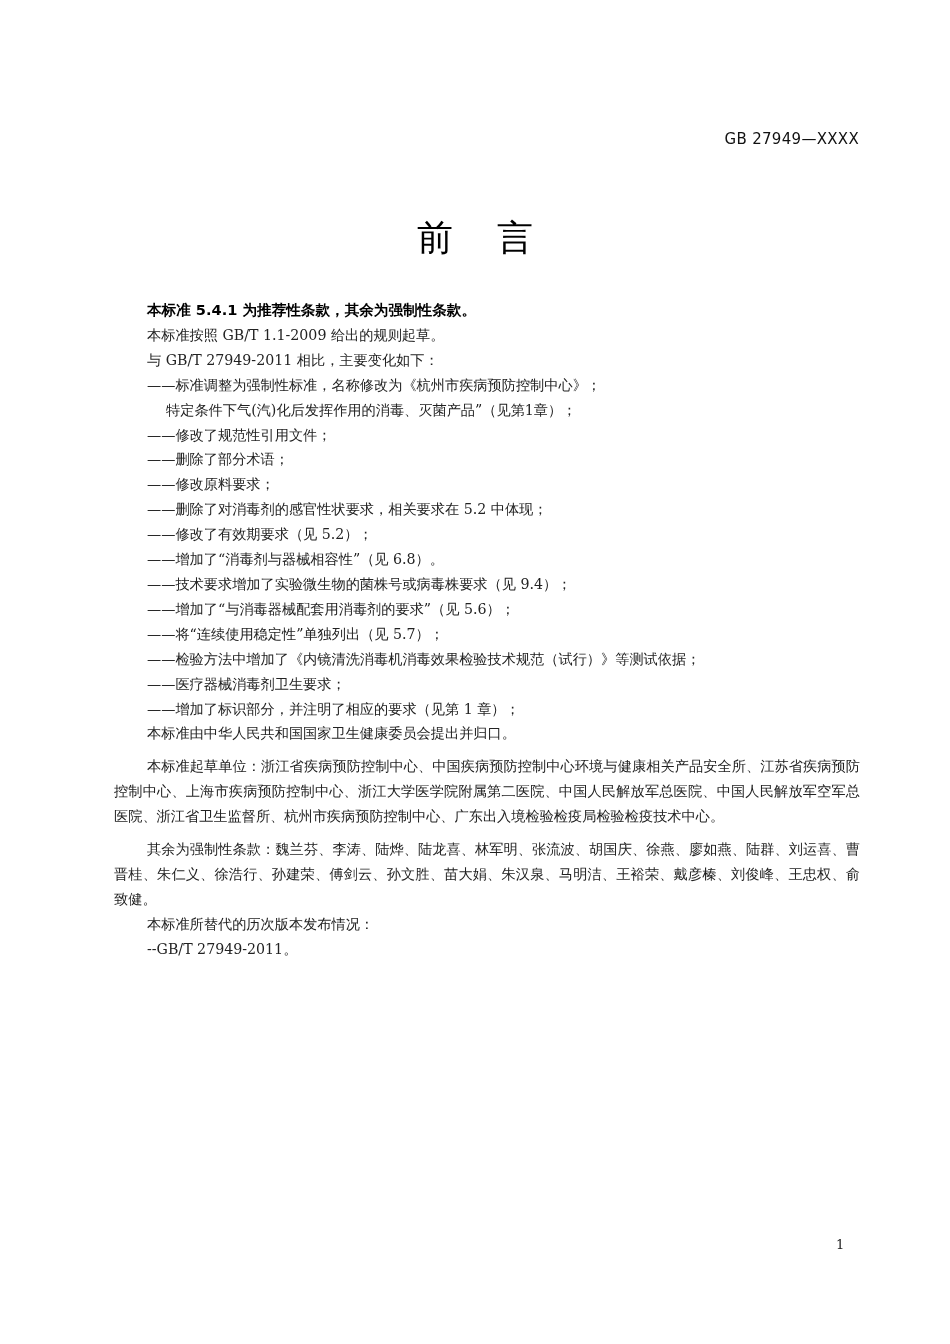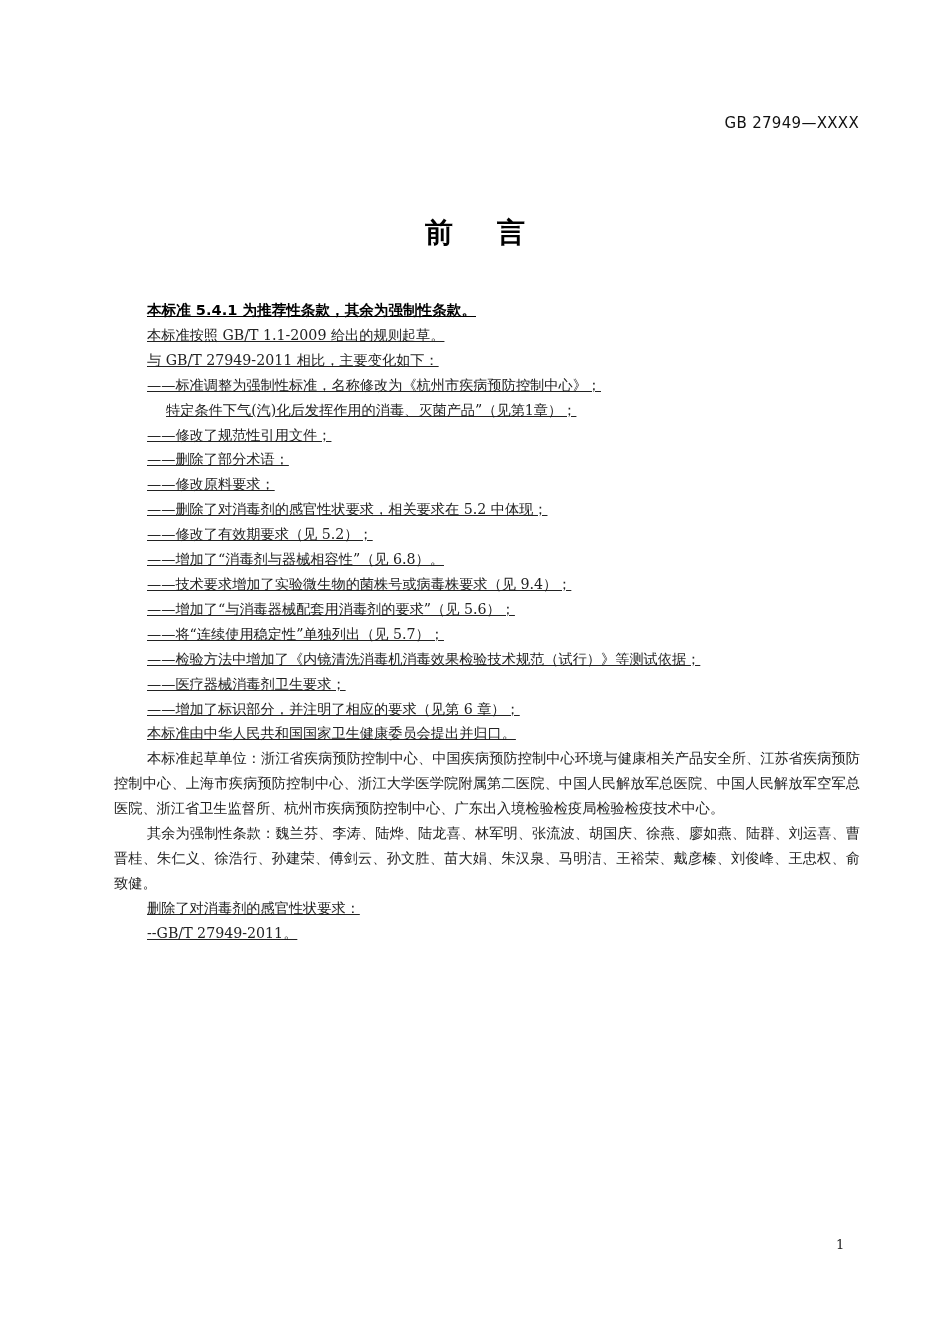--- a/index.html
+++ b/index.html
@@ -1,27 +1,27 @@
 <!DOCTYPE html>
 <html><head>
 <meta charset="utf-8">
 <style>
   html, body { margin: 0; padding: 0; background: #ffffff; }
   body { width: 950px; height: 1344px; position: relative; overflow: hidden; color: #111; }
   .page { position: absolute; left: 0; top: 0; width: 950px; height: 1344px; background: #fff; }
-  .std-number { position: absolute; top: 114px; right: 91px; font-family: "DejaVu Sans", sans-serif; font-size: 15px; letter-spacing: 0.3px; color: #111; margin-left: 19px; }
-  .title { position: absolute; top: 214px; left: 0; width: 950px; text-align: center; font-family: "DejaVu Sans", sans-serif; font-weight: bold; font-size: 28px; letter-spacing: 0; color: #000; }
+  .std-number { position: absolute; top: 130px; right: 91px; font-family: "DejaVu Sans", sans-serif; font-size: 15px; letter-spacing: 0.3px; color: #111; margin-left: 19px; }
+  .title { position: absolute; top: 214px; left: 0; width: 950px; text-align: center; font-family: "DejaVu Sans", sans-serif; font-weight: normal; font-size: 36px; letter-spacing: 0; color: #000; }
   .title .ch1 { display: inline-block; margin-right: 44px; }
   .content { position: absolute; top: 298px; left: 114px; width: 746px; font-family: "DejaVu Serif", serif; font-size: 14.2px; line-height: 24.9px; color: #222; }
-  .line { white-space: nowrap; text-decoration: underline; }
+  .line { white-space: nowrap; }
   .bold-line { font-family: "DejaVu Sans", sans-serif; font-weight: bold; font-size: 14.6px; color: #000; padding-left: 33px; }
   .indent { padding-left: 33px; }
   .dash { padding-left: 33px; }
   .dash-cont { padding-left: 52px; }
-  .para { text-indent: 33px; text-align: justify; white-space: normal; }
+  .para { text-indent: 33px; text-align: justify; white-space: normal; margin-top: 8px; }
   .page-num { position: absolute; top: 1237px; left: 836px; font-family: "DejaVu Serif", serif; font-size: 13px; color: #222; }
 </style>
 </head>
 <body>
 
 <div class="page">
 
   <div class="std-number">GB 27949—XXXX</div>
 
   <div class="title">
@@ -40,24 +40,24 @@
       <div class="line dash">——删除了部分术语；</div>
       <div class="line dash">——修改原料要求；</div>
       <div class="line dash">——删除了对消毒剂的感官性状要求，相关要求在 5.2 中体现；</div>
       <div class="line dash">——修改了有效期要求（见 5.2）；</div>
       <div class="line dash">——增加了“消毒剂与器械相容性”（见 6.8）。</div>
       <div class="line dash">——技术要求增加了实验微生物的菌株号或病毒株要求（见 9.4）；</div>
       <div class="line dash">——增加了“与消毒器械配套用消毒剂的要求”（见 5.6）；</div>
       <div class="line dash">——将“连续使用稳定性”单独列出（见 5.7）；</div>
       <div class="line dash">——检验方法中增加了《内镜清洗消毒机消毒效果检验技术规范（试行）》等测试依据；</div>
       <div class="line dash">——医疗器械消毒剂卫生要求；</div>
-      <div class="line dash">——增加了标识部分，并注明了相应的要求（见第 6 章）；</div>
+      <div class="line dash">——增加了标识部分，并注明了相应的要求（见第 1 章）；</div>
     </div>
 
     <div class="line indent">本标准由中华人民共和国国家卫生健康委员会提出并归口。</div>
     <div class="para">本标准起草单位：浙江省疾病预防控制中心、中国疾病预防控制中心环境与健康相关产品安全所、江苏省疾病预防控制中心、上海市疾病预防控制中心、浙江大学医学院附属第二医院、中国人民解放军总医院、中国人民解放军空军总医院、浙江省卫生监督所、杭州市疾病预防控制中心、广东出入境检验检疫局检验检疫技术中心。</div>
     <div class="para">其余为强制性条款：魏兰芬、李涛、陆烨、陆龙喜、林军明、张流波、胡国庆、徐燕、廖如燕、陆群、刘运喜、曹晋桂、朱仁义、徐浩行、孙建荣、傅剑云、孙文胜、苗大娟、朱汉泉、马明洁、王裕荣、戴彦榛、刘俊峰、王忠权、俞致健。</div>
-    <div class="line indent">删除了对消毒剂的感官性状要求：</div>
+    <div class="line indent">本标准所替代的历次版本发布情况：</div>
     <div class="line indent">--GB/T 27949-2011。</div>
   </div>
 
   <div class="page-num">1</div>
 </div>
 
 </body></html>

